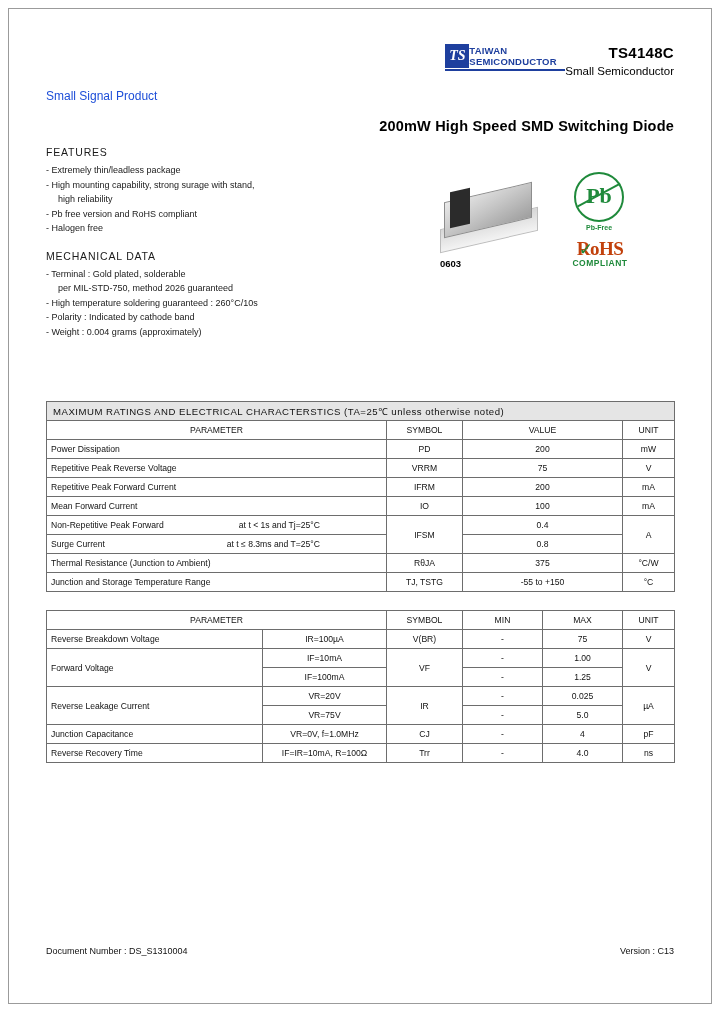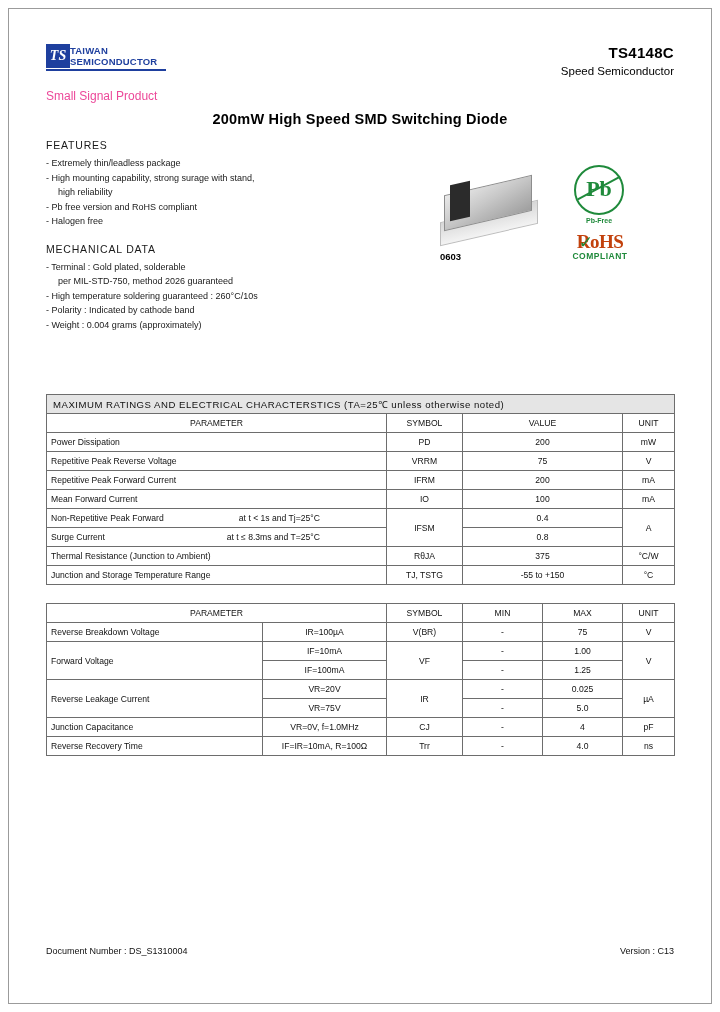--- a/index.html
+++ b/index.html
@@ -31,21 +31,21 @@
   .content {
     position: absolute;
     left: 46px;
     top: 44px;
     width: 628px;
   }
 
   
   .header {
     display: flex;
-    justify-content: space-between;
+    justify-content: flex-end;
     align-items: flex-start;
   }
   .logo-block {
     display: flex;
     align-items: flex-start;
   }
   .logo-mark {
     width: 24px;
     height: 24px;
     background: #1e3f9e;
@@ -84,27 +84,27 @@
   }
   .company-name {
     font-size: 11.5px;
     color: #000;
     margin-top: 4px;
   }
 
   .small-signal {
     font-size: 12px;
     margin-top: 12px;
-    color: #ec4899;
+    color: #1d4ed8;
   }
   .doc-title {
-    text-align: center;
+    text-align: right;
     font-size: 14.5px;
     font-weight: bold;
-    margin-top: 8px;
+    margin-top: 15px;
     letter-spacing: 0.2px;
   }
 
   
   .mid {
     position: relative;
     margin-top: 12px;
     min-height: 255px;
   }
   .section-head {
@@ -306,21 +306,21 @@
           <div class="logo-mark">TS</div>
           <div class="logo-text">
             <div>TAIWAN</div>
             <div>SEMICONDUCTOR</div>
           </div>
         </div>
         <div class="logo-underline"></div>
       </div>
       <div class="header-right">
         <div class="part-number">TS4148C</div>
-        <div class="company-name">Speed Semiconductor</div>
+        <div class="company-name">Small Semiconductor</div>
       </div>
     </div>
 
     <div class="small-signal">Small Signal Product</div>
     <div class="doc-title">200mW High Speed SMD Switching Diode</div>
 
     <div class="mid">
       <div>
         <div class="section-head">FEATURES</div>
         <div class="bullet">- Extremely thin/leadless package</div>

